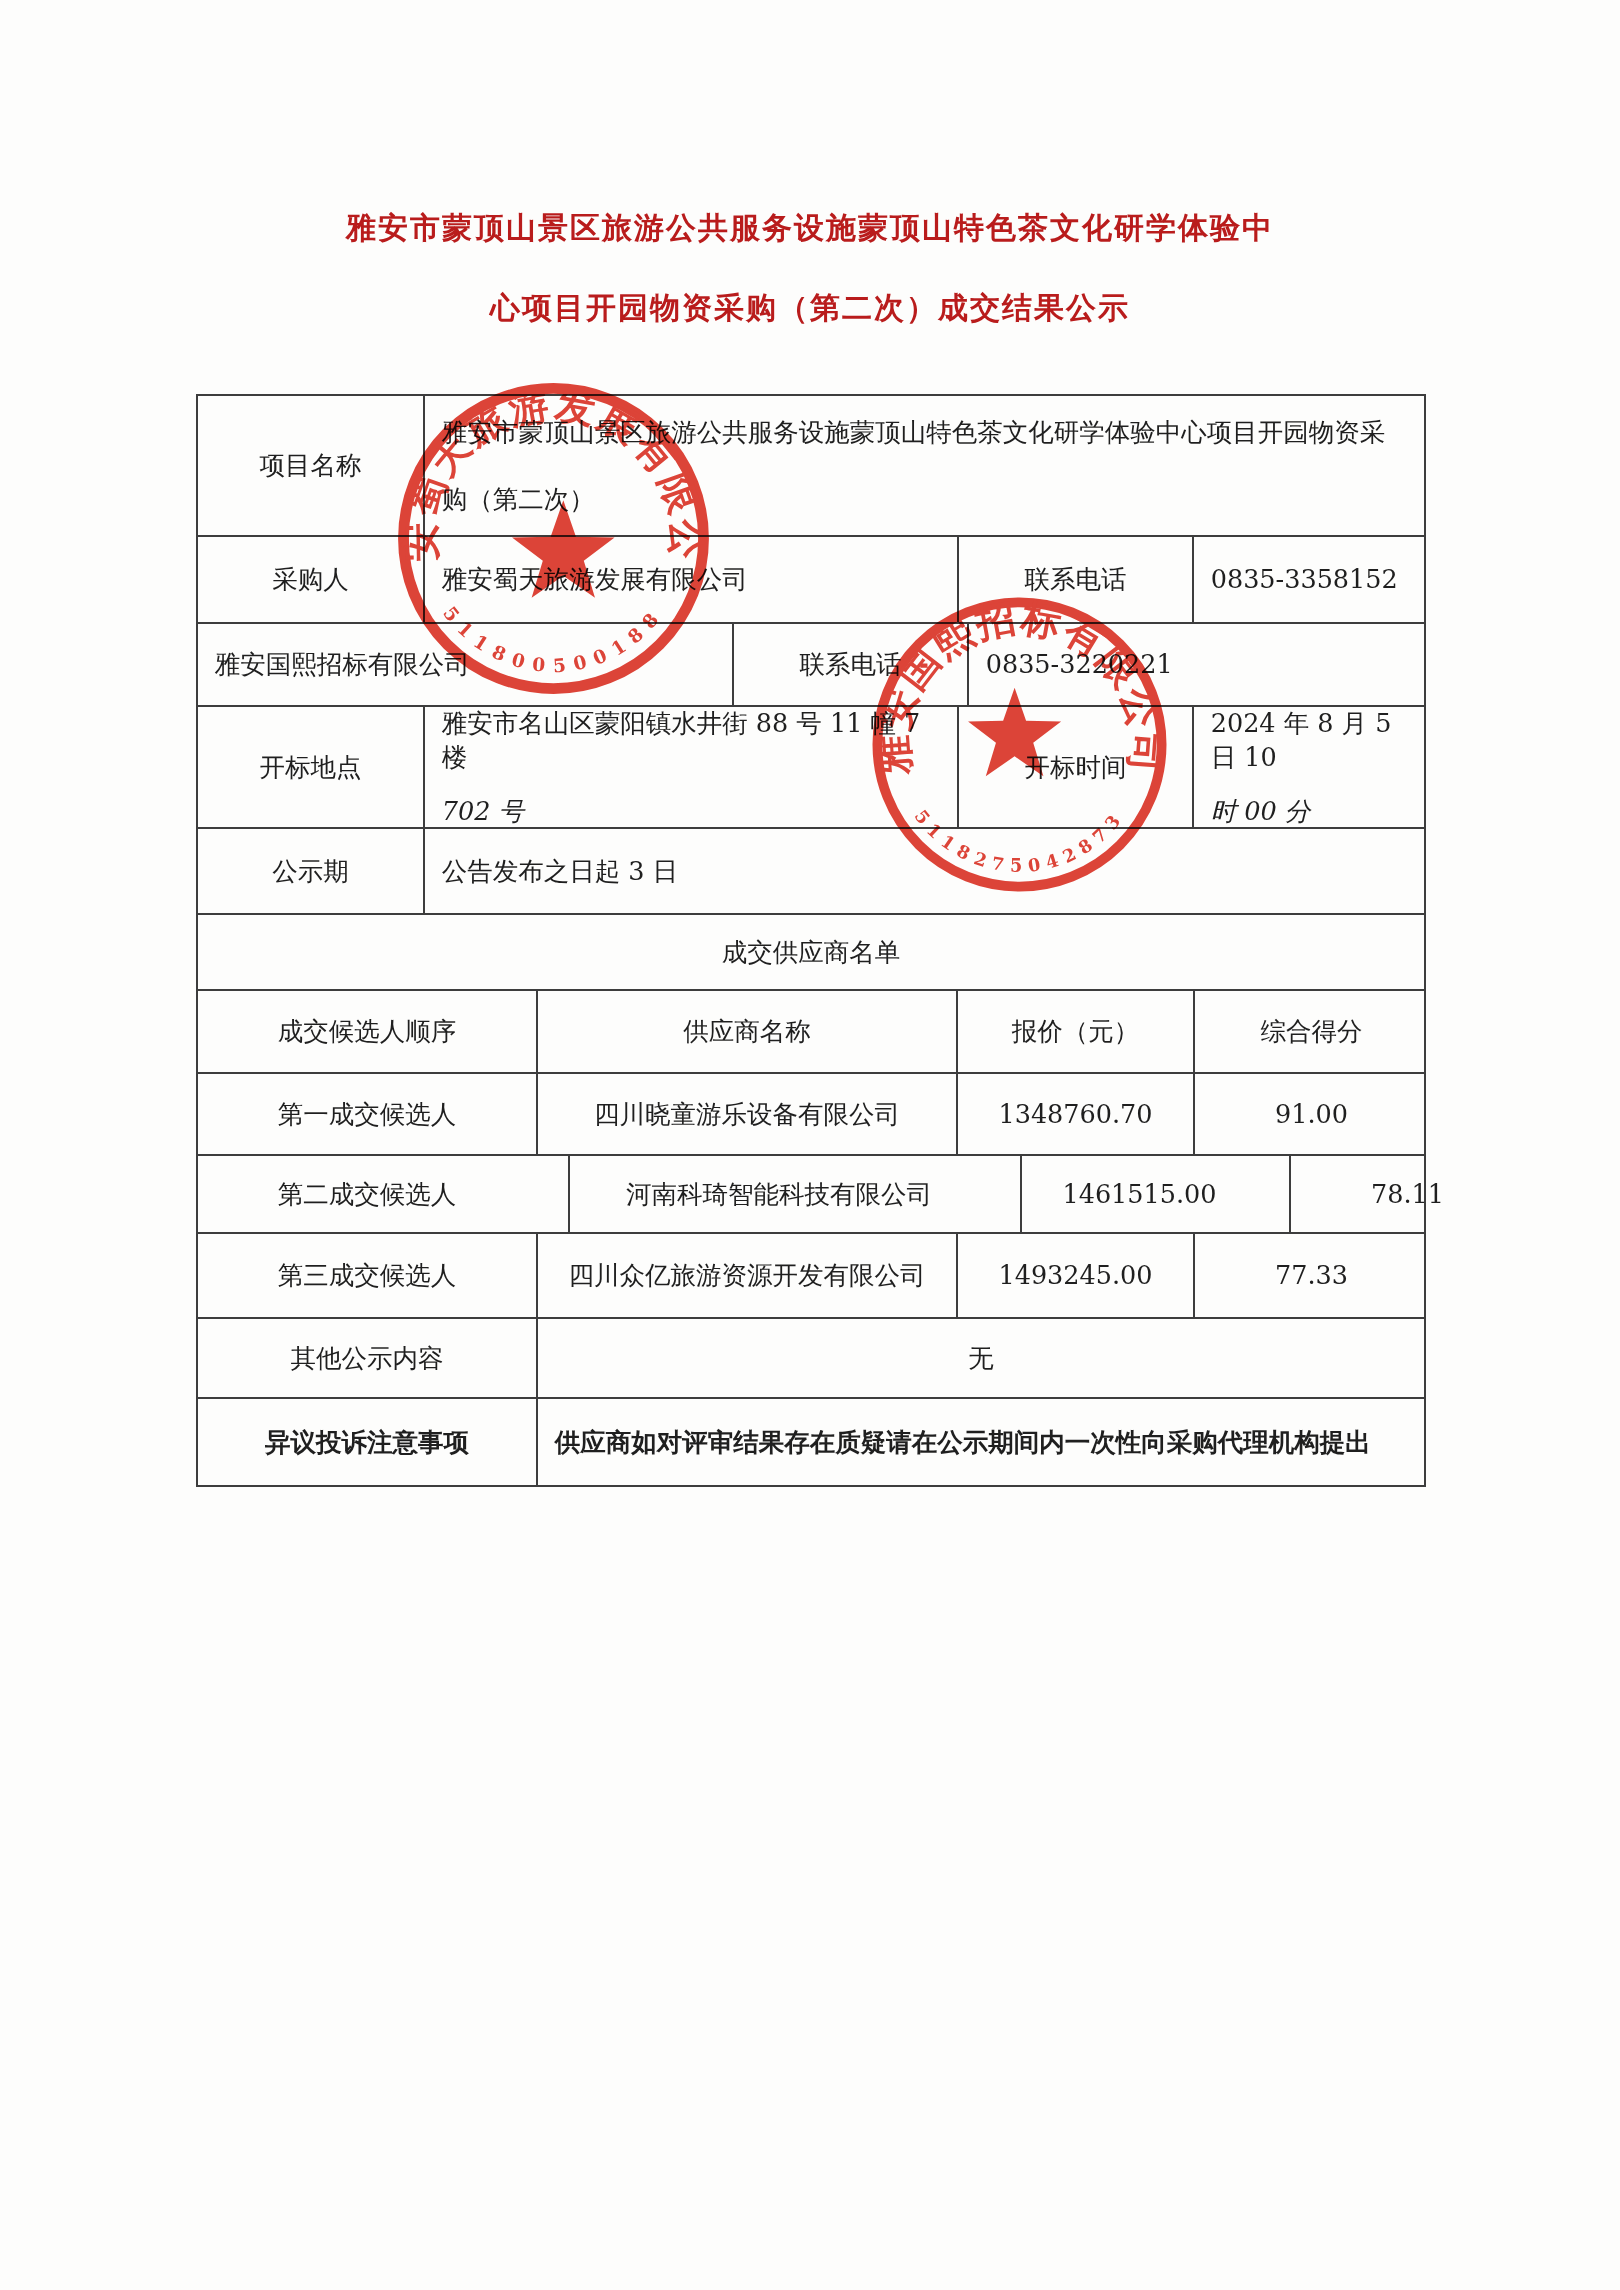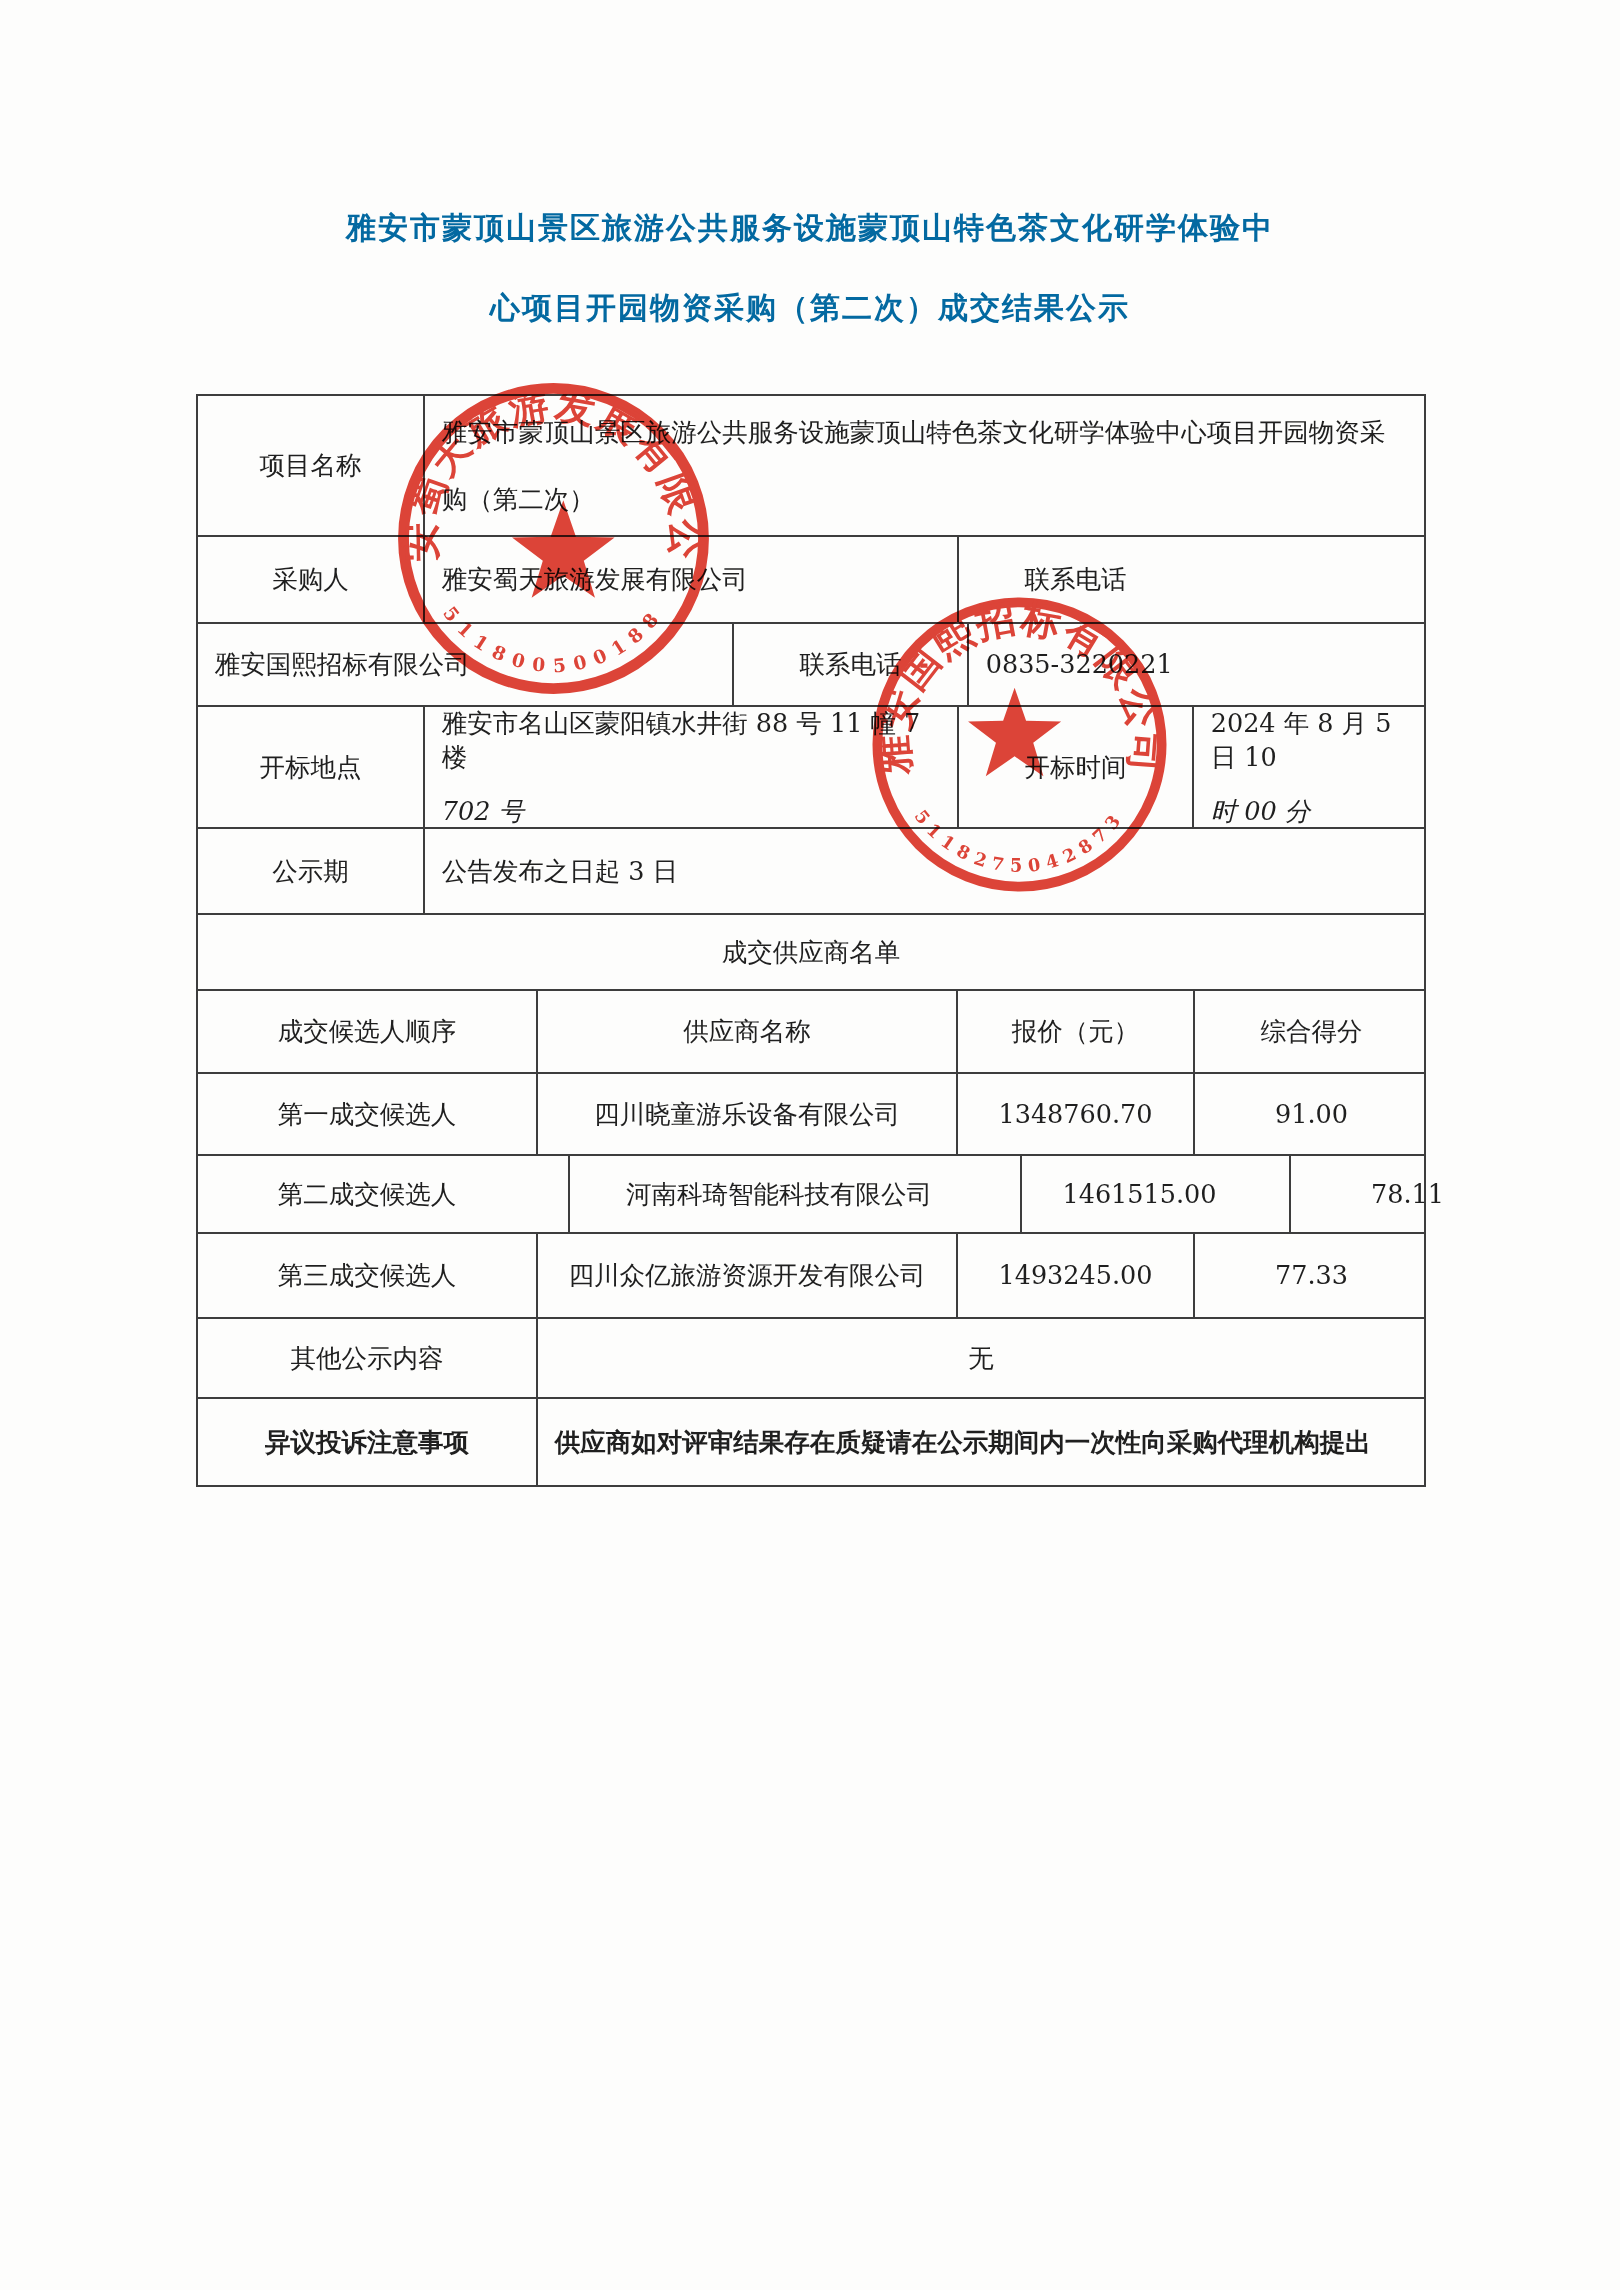--- a/index.html
+++ b/index.html
@@ -15,21 +15,21 @@
   }
   .title {
     position: absolute;
     left: 0;
     width: 1620px;
     text-align: center;
     font-family: "DejaVu Sans", "Liberation Sans", sans-serif;
     font-weight: 700;
     font-size: 30px;
     letter-spacing: 2px;
-    color: #0369a1;
+    color: #b91c1c;
   }
   .title.l1 { top: 208px; }
   .title.l2 { top: 288px; }
 
   .tbl {
     position: absolute;
     left: 196px;
     top: 394px;
     width: 1230px;
     border: 2px solid #3d3d3d;
@@ -102,20 +102,21 @@
       <div class="td w-rest left col gap-big">
         <span class="ln">雅安市蒙顶山景区旅游公共服务设施蒙顶山特色茶文化研学体验中心项目开园物资采</span>
         <span class="ln">购（第二次）</span>
       </div>
     </div>
 
     <div class="tr h-purchaser">
       <div class="td w-label">采购人</div>
       <div class="td w-val left">雅安蜀天旅游发展有限公司</div>
       <div class="td w-c3">联系电话</div>
+      <div class="td w-c4 left">0835-3358152</div>
     </div>
 
     <div class="tr h-agency">
       <div class="td w-val left">雅安国熙招标有限公司</div>
       <div class="td w-c3">联系电话</div>
       <div class="td w-c4 left">0835-3220221</div>
     </div>
 
     <div class="tr h-opening">
       <div class="td w-label">开标地点</div>

